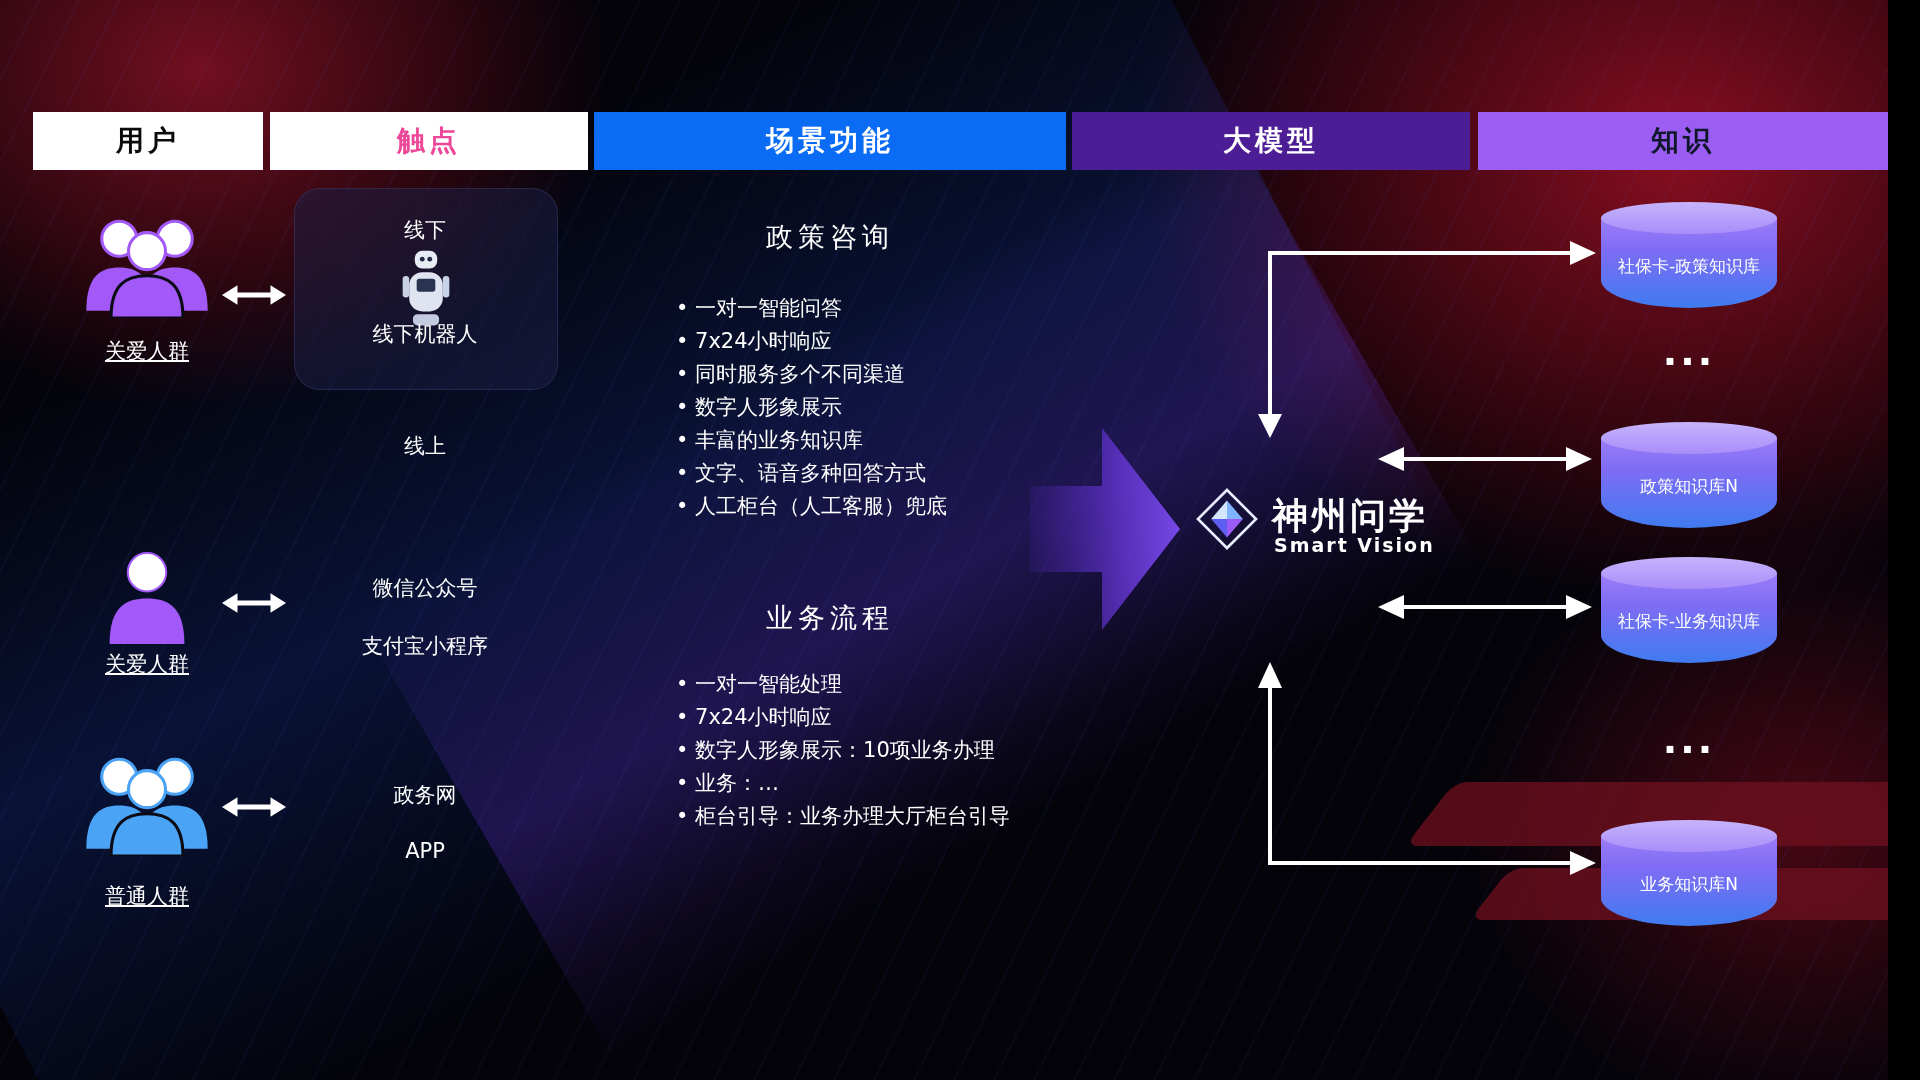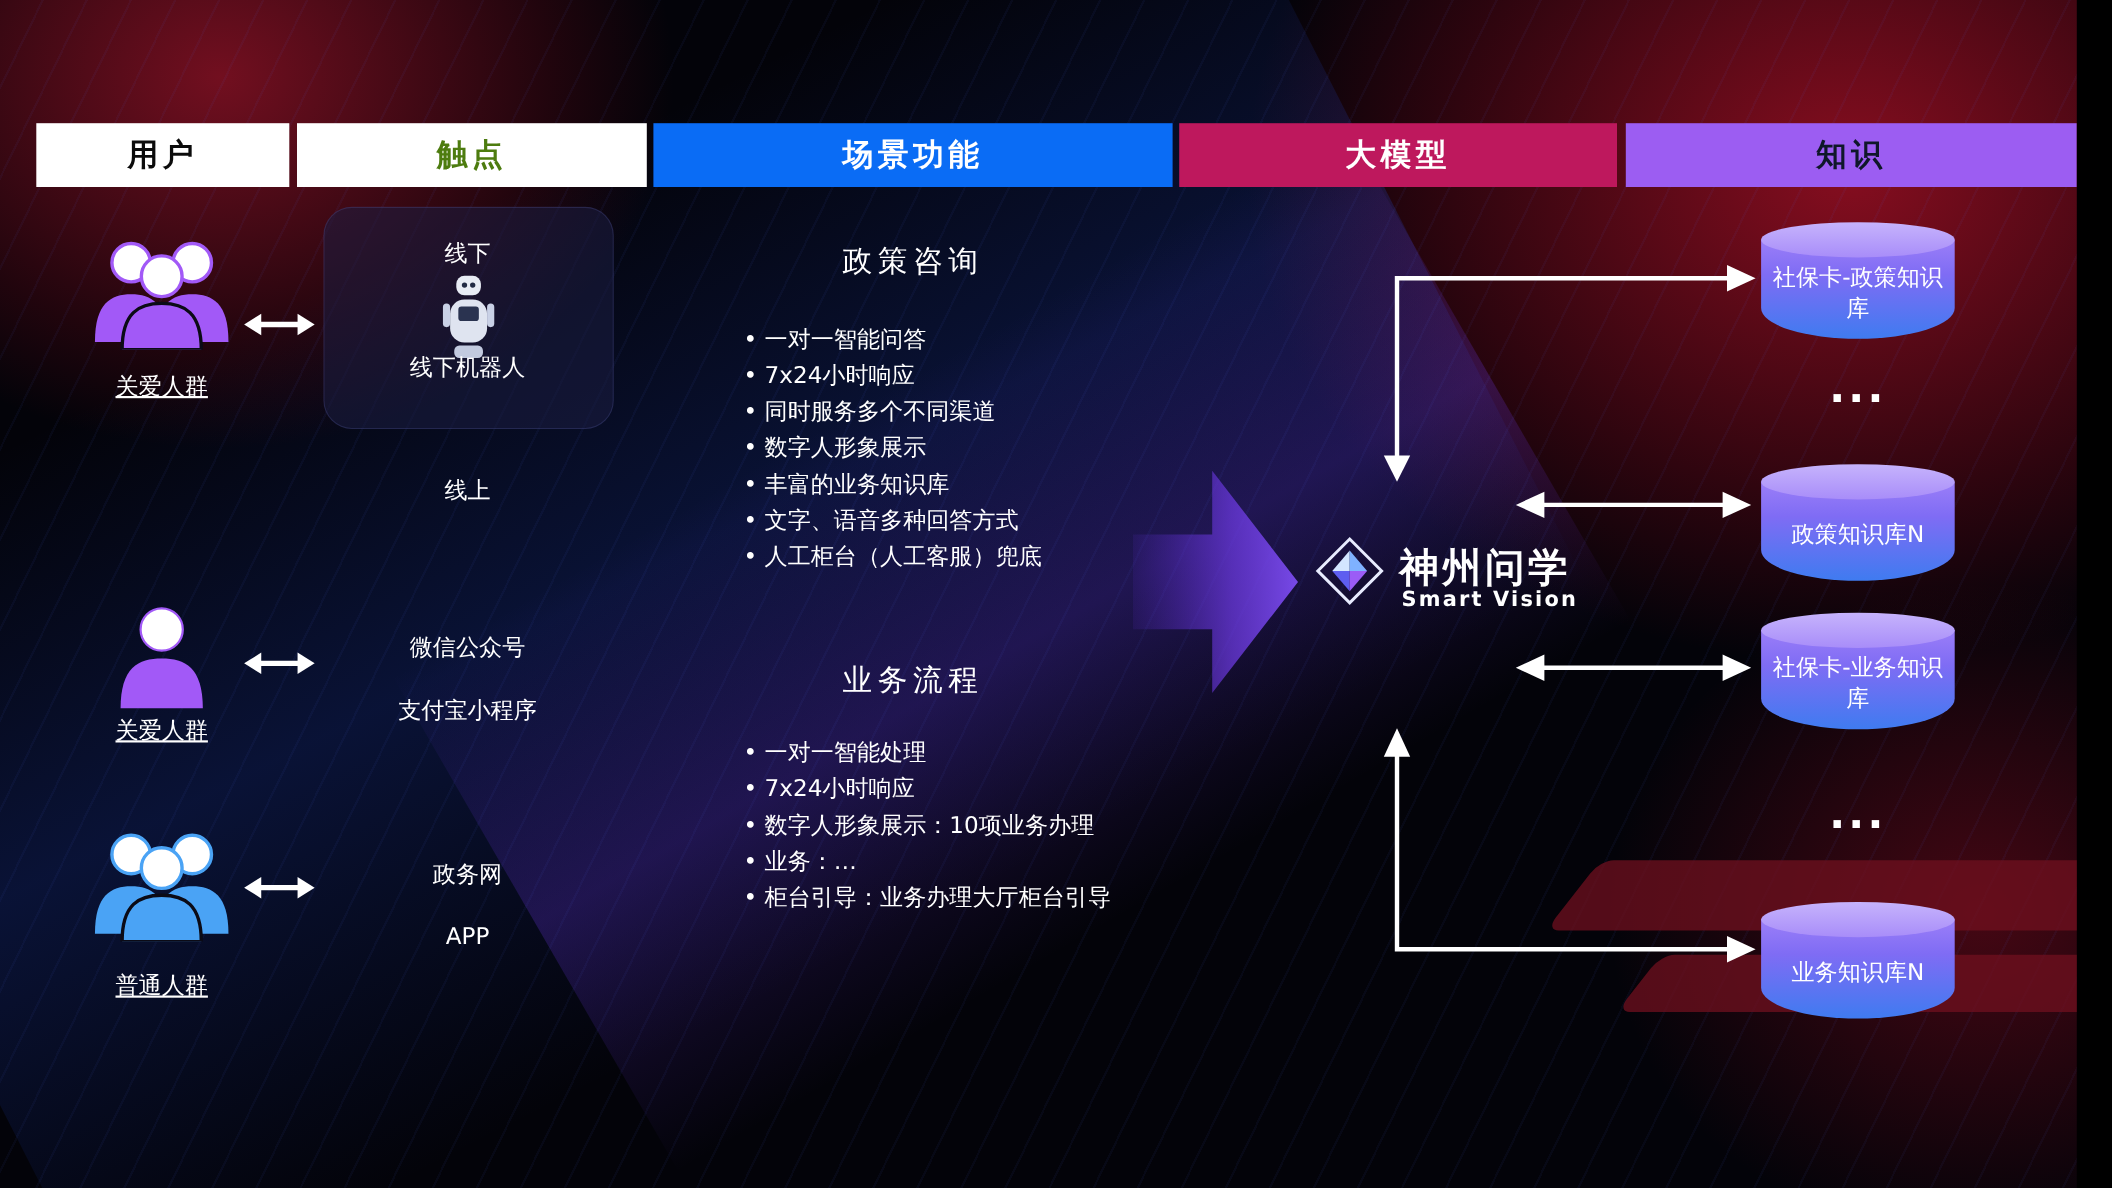--- a/index.html
+++ b/index.html
@@ -21,23 +21,23 @@
   .beam-purple{left:420px;top:330px;width:1000px;height:520px;transform:rotate(-30deg);
     background:linear-gradient(180deg,transparent,rgba(110,55,235,.25) 50%,transparent);}
   .chev{position:absolute;background:#70101f;opacity:.75;transform:skewX(-38deg);border-radius:12px;}
   .chev1{left:1430px;top:782px;width:540px;height:64px;}
   .chev2{left:1490px;top:868px;width:500px;height:52px;}
 
   
   .hdr{position:absolute;top:112px;height:58px;display:flex;align-items:center;justify-content:center;
        font-weight:bold;font-size:28px;letter-spacing:4px;}
   .hdr-user{left:33px;width:230px;background:#fff;color:#0b0b0b;}
-  .hdr-touch{left:270px;width:318px;background:#fff;color:#4d7c0f;}
+  .hdr-touch{left:270px;width:318px;background:#fff;color:#ec4899;}
   .hdr-scene{left:594px;width:472px;background:#0a6cf5;color:#fff;}
-  .hdr-model{left:1072px;width:398px;background:#be185d;color:#fff;}
+  .hdr-model{left:1072px;width:398px;background:#4c1d95;color:#fff;}
   .hdr-knowledge{left:1478px;width:410px;background:#9c5df2;color:#0f172a;}
 
   
   .u-icon{position:absolute;}
   .u-label{position:absolute;left:37px;width:220px;text-align:center;font-size:21px;text-decoration:underline;}
   .dbl-arrow{position:absolute;left:220px;width:68px;height:26px;}
 
   
   .tp-box{position:absolute;left:294px;top:188px;width:262px;height:200px;
     background:rgba(28,30,66,.55);border:1px solid rgba(120,130,220,.18);border-radius:26px;}
@@ -62,21 +62,21 @@
 
   
   .cyl{position:absolute;left:1601px;width:176px;height:106px;}
   .cyl .cyl-body{position:absolute;left:0;right:0;top:16px;bottom:0;
     background:linear-gradient(180deg,#9b7ef8 0%,#7f6cf4 35%,#3f7bf0 100%);
     border-radius:0 0 50% 50% / 0 0 28px 28px;}
   .cyl .cyl-top{position:absolute;left:0;right:0;top:0;height:32px;border-radius:50%;
     background:linear-gradient(180deg,#c6b3fc,#a88df9);}
   .cyl .cyl-label{position:absolute;left:10px;right:10px;top:26px;bottom:4px;
     display:flex;align-items:center;justify-content:center;text-align:center;
-    font-size:21px;line-height:1.35;color:#fff;}
+    font-size:17px;line-height:1.35;color:#fff;}
   .kb-dots{position:absolute;left:1601px;width:176px;text-align:center;
     font-size:38px;font-weight:bold;letter-spacing:3px;height:46px;}
 </style>
 </head>
 <body>
 
 <div class="stage">
 
   <div class="bg bg-red-tl"></div>
   <div class="bg bg-red-r"></div>

